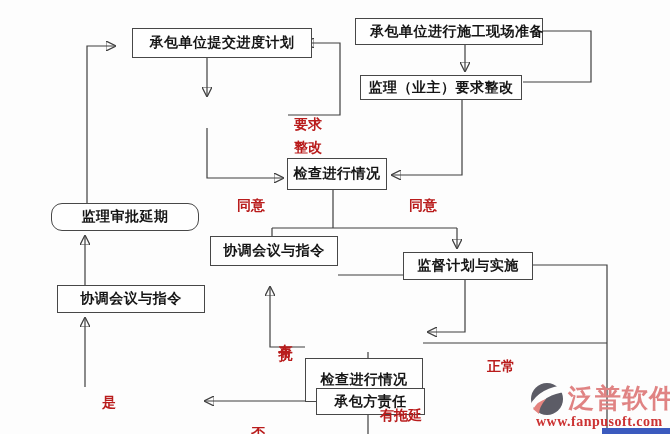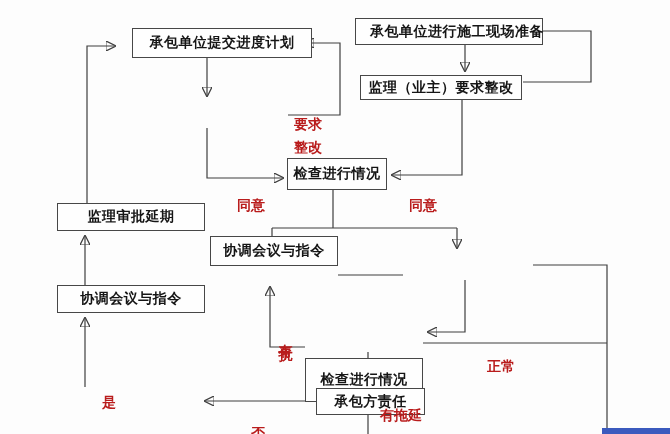--- a/index.html
+++ b/index.html
@@ -93,26 +93,27 @@
 
   <div class="node" style="left:120px;top:28px;width:180px;height:30px;margin-left:12px;">承包单位提交进度计划</div>
 
 
   <div class="node" style="left:355px;top:18px;width:188px;height:27px;padding-left:16px;">承包单位进行施工现场准备</div>
 
   <div class="node" style="left:360px;top:75px;width:162px;height:25px;">监理（业主）要求整改</div>
 
   <div class="node" style="left:287px;top:158px;width:100px;height:32px;">检查进行情况</div>
 
-  <div class="node" style="left:57px;top:203px;width:148px;height:28px;">监理审批延期</div>
+  <div class="node" style="left:51px;top:203px;width:148px;height:28px;border-radius:11px;">监理审批延期</div>
 
   <div class="node" style="left:57px;top:285px;width:148px;height:28px;">协调会议与指令</div>
 
   <div class="node" style="left:210px;top:236px;width:128px;height:30px;">协调会议与指令</div>
 
+  <div class="node" style="left:403px;top:252px;width:130px;height:28px;">监督计划与实施</div>
 
   <div class="node" style="left:305px;top:322px;width:118px;height:44px;margin-top:36px;">检查进行情况</div>
 
 
   <div class="node" style="left:316px;top:388px;width:109px;height:27px;">承包方责任</div>
 
   <div class="elabel wrap2" style="left:294px;top:65px;">要求整改</div>
 
   <div class="elabel" style="left:237px;top:148px;">同意</div>
 
@@ -121,16 +122,27 @@
   <div class="elabel vert" style="left:277px;top:285px;">有干扰</div>
 
   <div class="elabel" style="left:487px;top:309px;">正常</div>
 
   <div class="elabel" style="left:380px;top:358px;">有拖延</div>
 
   <div class="elabel" style="left:102px;top:345px;">是</div>
 
   <div class="elabel" style="left:251px;top:376px;">否</div>
 
+  <div class="watermark">
+    <div class="wm-row">
+      <svg class="wm-icon" viewBox="0 0 40 36">
+        <circle cx="19" cy="18" r="16" fill="#5c5c66"></circle>
+        <path d="M2,24 Q12,6 38,4 L38,11 Q16,13 9,29 Z" fill="#fdfdfd"></path>
+        <path d="M5,28 Q10,20 18,18 Q11,26 11,33 Z" fill="#e4837f"></path>
+      </svg>
+      <span class="wm-brand">泛普软件</span>
+    </div>
+    <span class="wm-url">www.fanpusoft.com</span>
+  </div>
 
   <div class="bottom-bar"></div>
 
 </div>
 
 </body></html>

